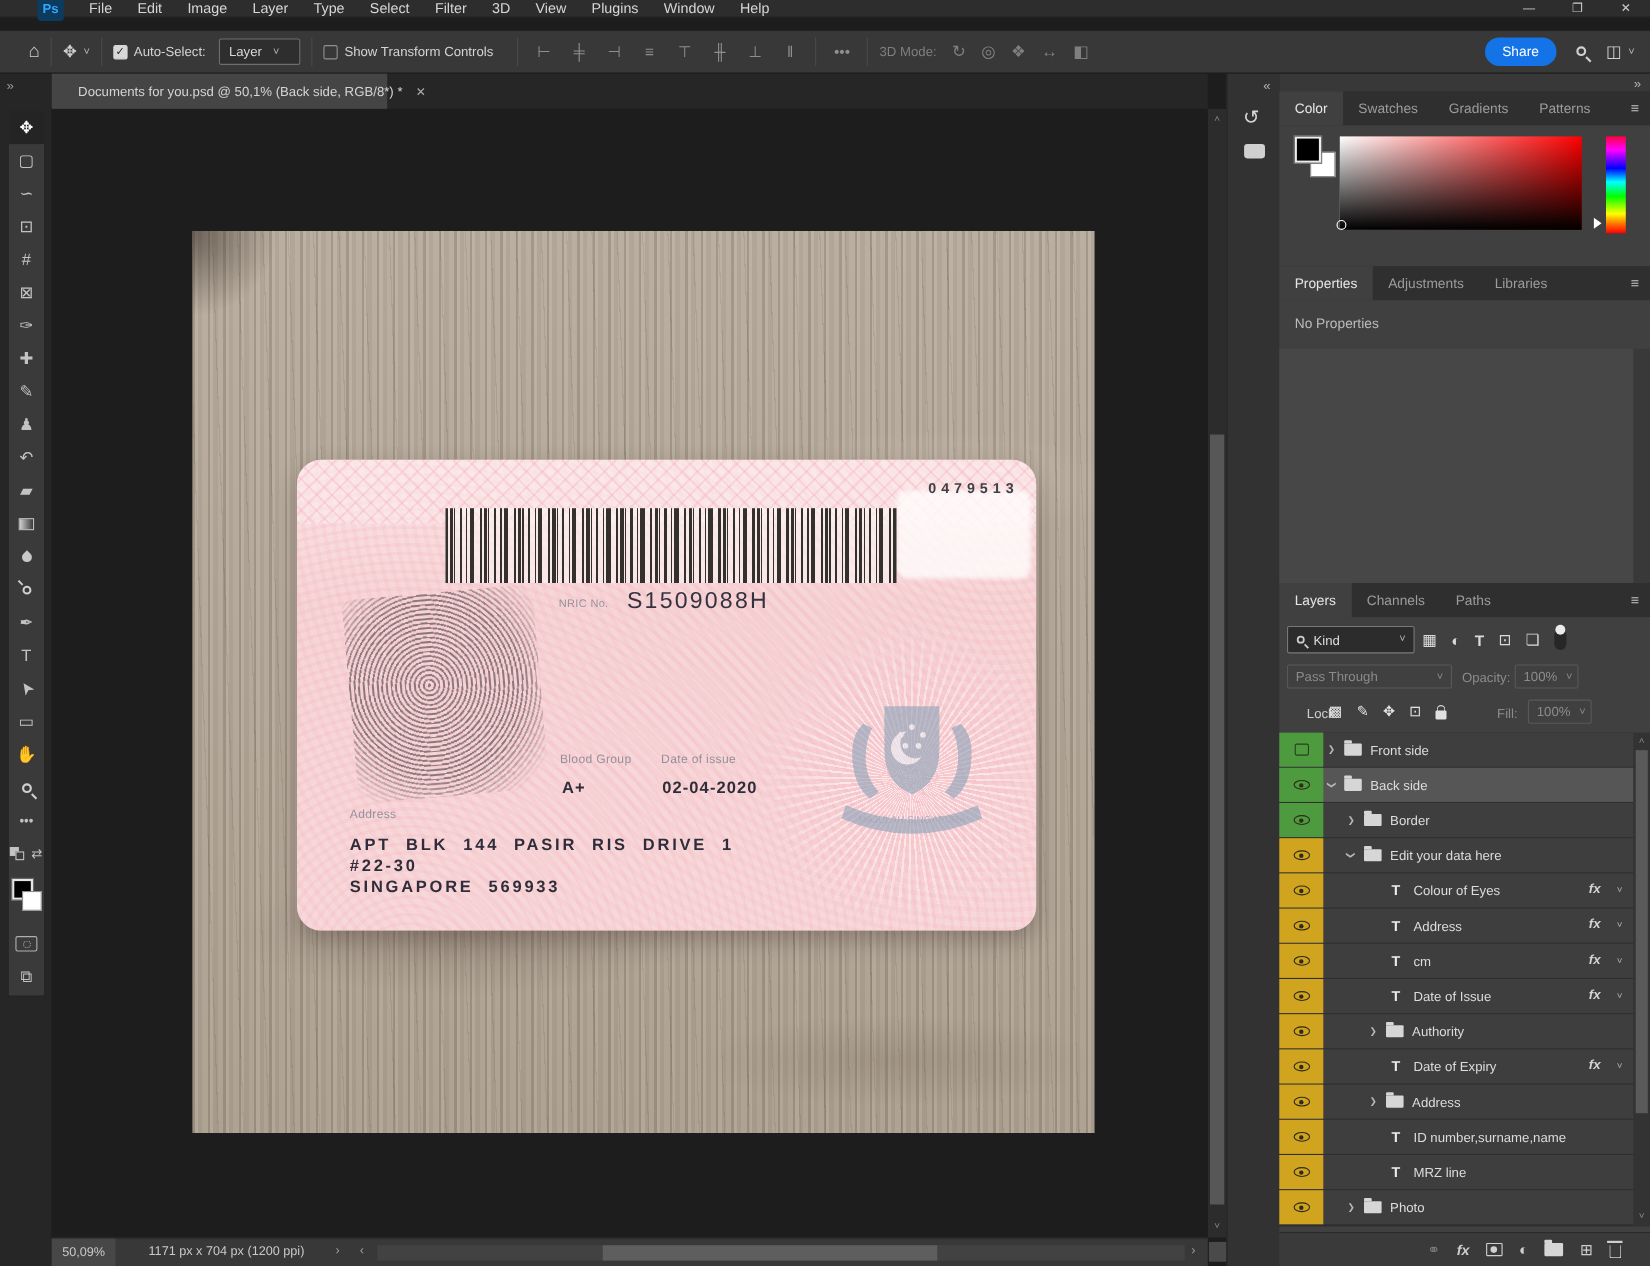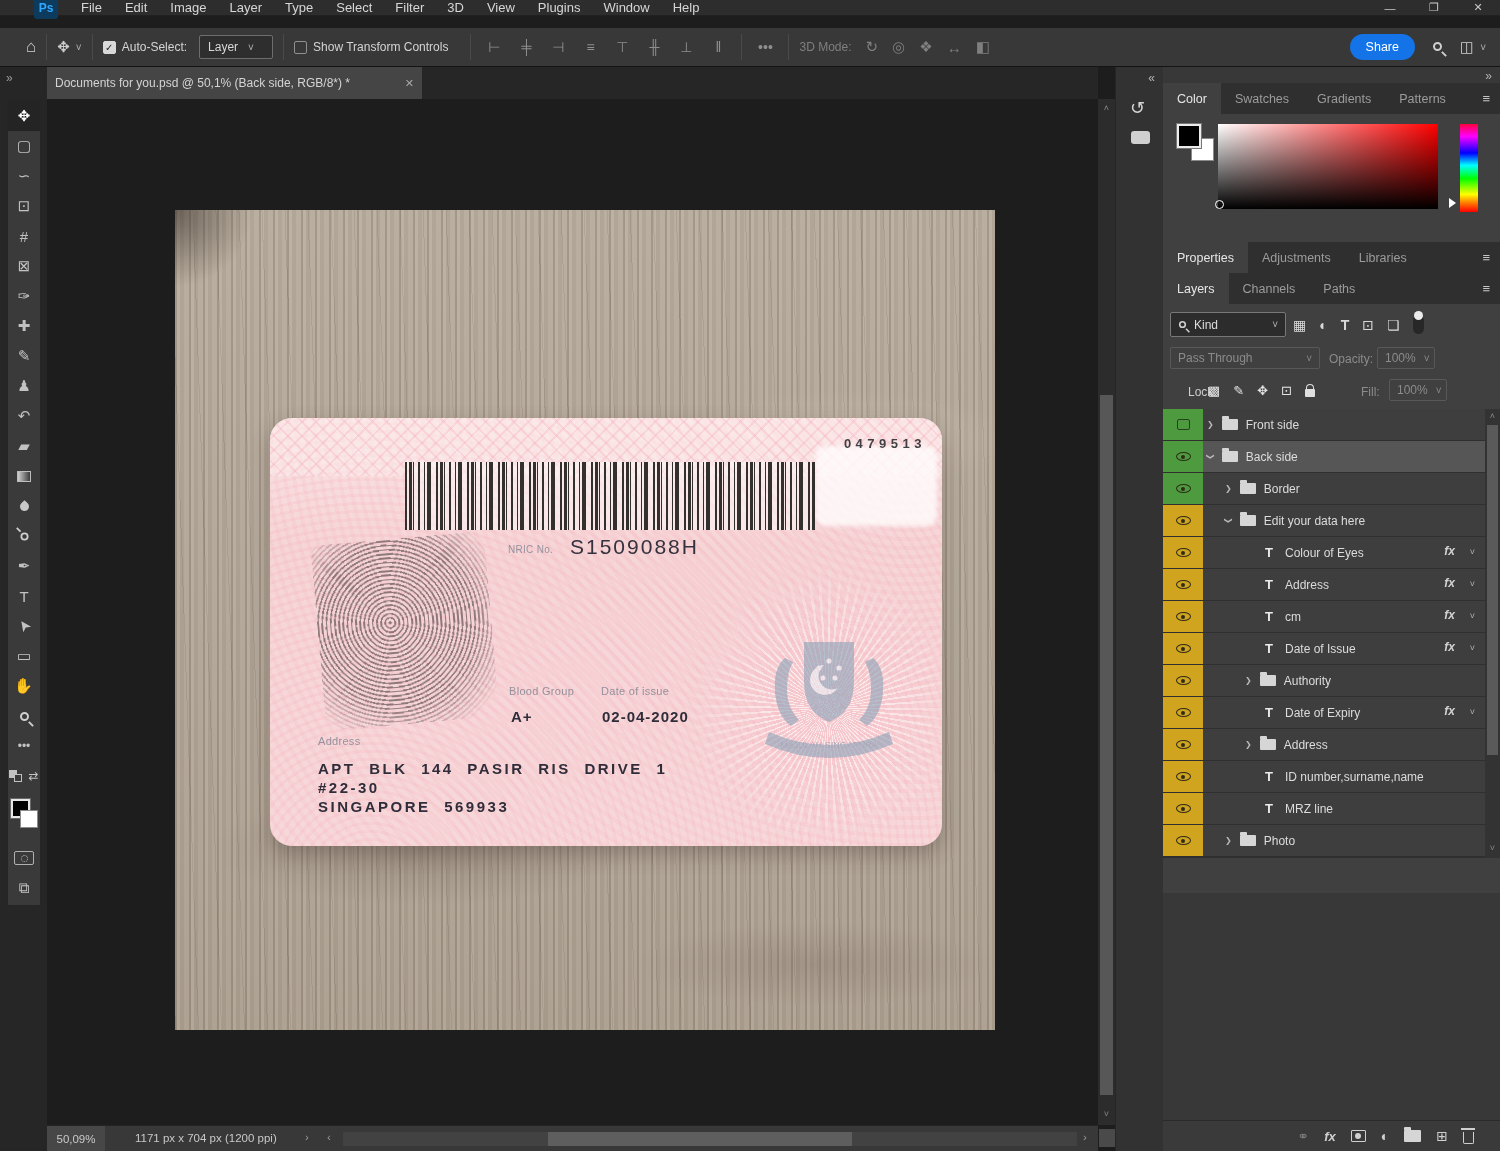--- a/index.html
+++ b/index.html
@@ -57,22 +57,22 @@
   .minisw { position:relative; width:13px; height:12px; }
   .minisw i { position:absolute; width:8px; height:8px; border:1px solid #c2c2c2; background:#3a3a3a; }
   .minisw i:first-child { left:0; top:0; background:#c2c2c2; }
   .minisw i:last-child { right:0; bottom:0; }
   .qmask { width:20px; height:14px; border:1.5px solid #b0b0b0; border-radius:2px; display:flex;
            align-items:center; justify-content:center; }
   .qmask i { width:7px; height:7px; border:1.5px dotted #b0b0b0; border-radius:50%; }
 
   
   #tabbar { position:absolute; left:47px; top:67px; width:1051px; height:32px; background:#262626; }
-  #doctab { position:absolute; left:0; top:0; width:375px; height:32px; background:#454545;
-            display:flex; align-items:center; padding:0 8px; gap:12px; }
+  #doctab { position:absolute; left:0; top:0; width:305px; height:32px; background:#454545;
+            display:flex; align-items:center; padding:0 24px; gap:12px; }
   #doctab span.t { font-size:12px; color:#d4d4d4; white-space:nowrap; }
   #doctab .x { color:#a8a8a8; font-size:11px; margin-left:auto; }
   #canvas { position:absolute; left:47px; top:99px; width:1051px; height:1026px; background:#1d1d1d; overflow:hidden; }
 
   #photo { position:absolute; left:128px; top:111px; width:820px; height:820px;
            background:
              radial-gradient(circle 110px at 0% 0%, rgba(45,35,28,.55), transparent 70%),
              radial-gradient(ellipse 300px 80px at 30% 78%, rgba(105,92,80,.28), transparent 70%),
              radial-gradient(ellipse 260px 60px at 78% 92%, rgba(110,95,82,.22), transparent 70%),
              radial-gradient(ellipse 240px 70px at 82% 28%, rgba(215,205,192,.3), transparent 70%),
@@ -471,20 +471,25 @@
       <div id="huebar"></div>
       <div id="hueslider"></div>
     </div>
 
     <div class="ptabs" id="props-tabs">
         <div class="ptab active">Properties</div>
         <div class="ptab">Adjustments</div>
         <div class="ptab">Libraries</div>
         <span class="pmenu">≡</span>
       </div>
+    <div class="pbody" id="propsbody">
+      <div id="noprops">No Properties</div>
+      <div id="propslite"></div>
+      <div id="propscol"></div>
+    </div>
 
     <div class="ptabs" id="layers-tabs">
         <div class="ptab active">Layers</div>
         <div class="ptab">Channels</div>
         <div class="ptab">Paths</div>
         <span class="pmenu">≡</span>
       </div>
     <div class="pbody" id="layersbody">
       <div id="kindbox">
         <span class="mag"></span>

